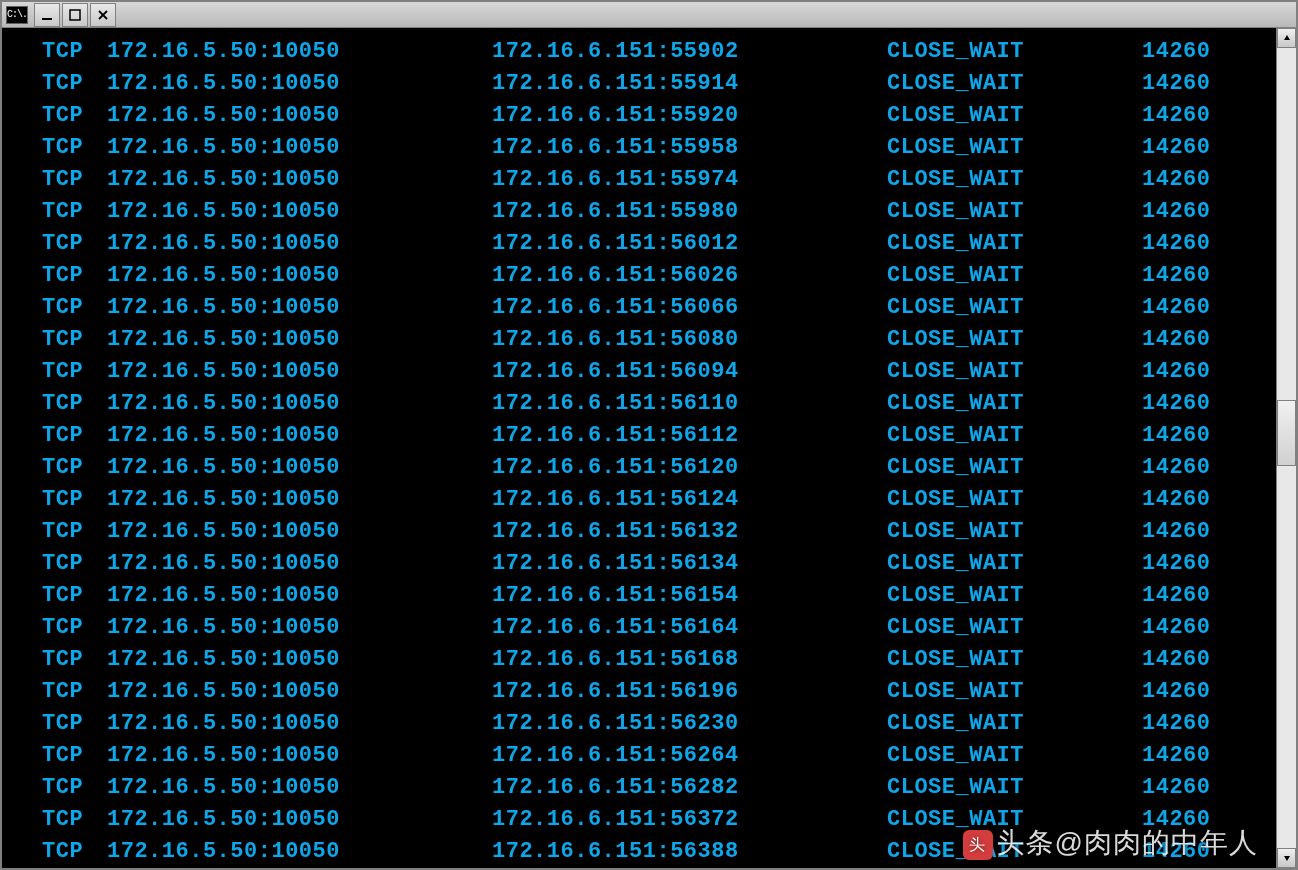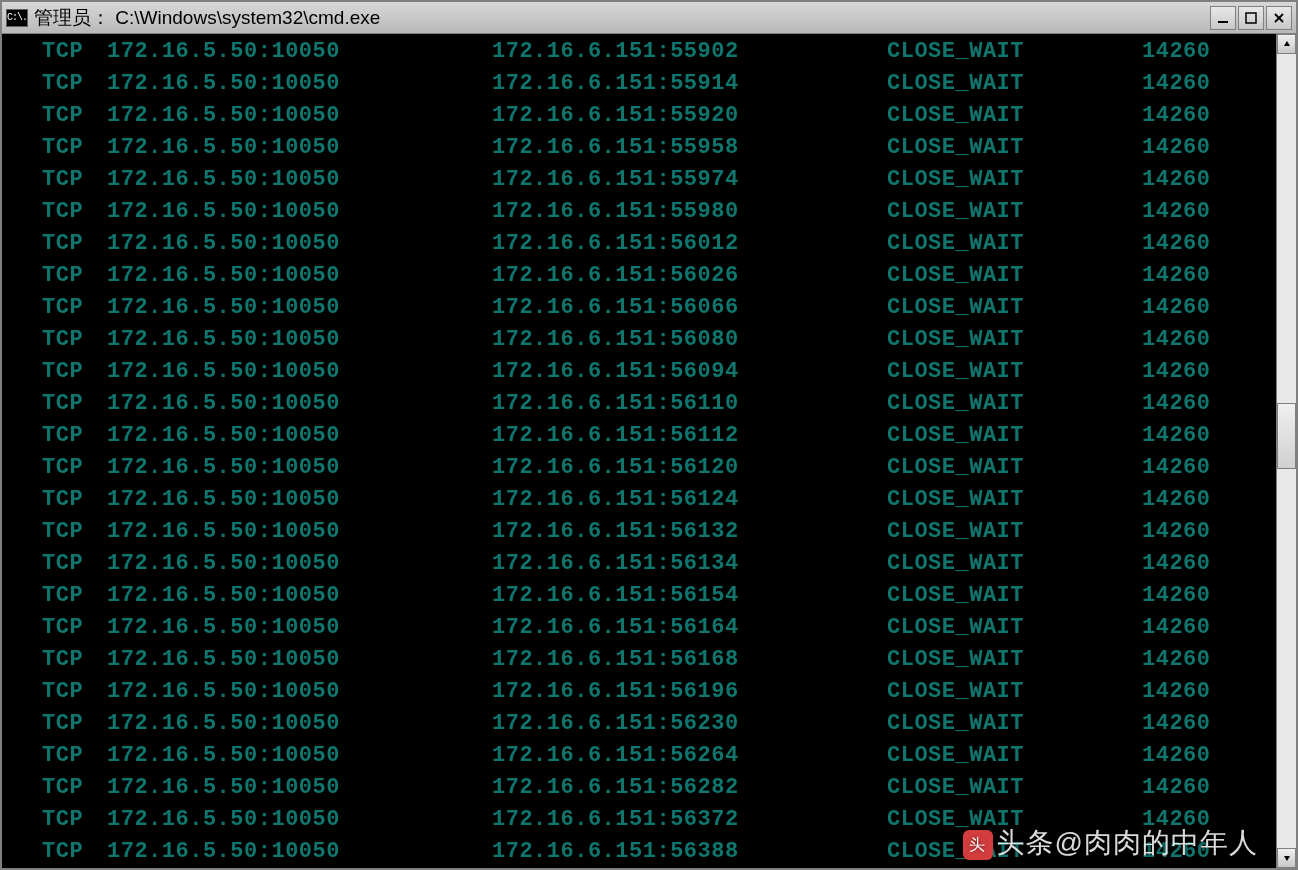--- a/index.html
+++ b/index.html
@@ -51,26 +51,26 @@
     .win-btn svg{display:block;}
     .client {
       flex:1;
       display:flex;
       background:#000;
       position:relative;
     }
     .console {
       flex:1;
       background:#000;
-      color:#0f766e;
+      color:#0ea5e9;
       font-family:"Consolas","Lucida Console","Courier New",monospace;
       font-size:22px;
       font-weight:bold;
       line-height:32px;
-      padding:2px 0 0 0;
+      padding:8px 0 0 0;
       white-space:pre;
       overflow:hidden;
       letter-spacing:0.5px;
     }
     .row { display:block; }
     .c-proto { display:inline-block; width:105px; padding-left:40px; }
     .c-local { display:inline-block; width:385px; }
     .c-remote{ display:inline-block; width:395px; }
     .c-state { display:inline-block; width:255px; }
     .c-pid   { display:inline-block; }
@@ -116,21 +116,20 @@
       vertical-align:middle;
       margin-right:4px;
     }
   </style>
 </head>
 <body>
 
 <div class="window">
   <div class="titlebar">
     <span class="icon-box">C:\.</span>
-    <span class="title-text">管理员： C:\Windows\system32\cmd.exe</span>
     <div class="win-buttons">
       <div class="win-btn">
         <svg width="12" height="12">
             <rect x="1" y="9" width="10" height="2" fill="#000"></rect>
           </svg>
       </div>
       <div class="win-btn">
         <svg width="12" height="12">
             <rect x="1" y="1" width="10" height="10" fill="none" stroke="#000" stroke-width="1.5"></rect>
           </svg>

